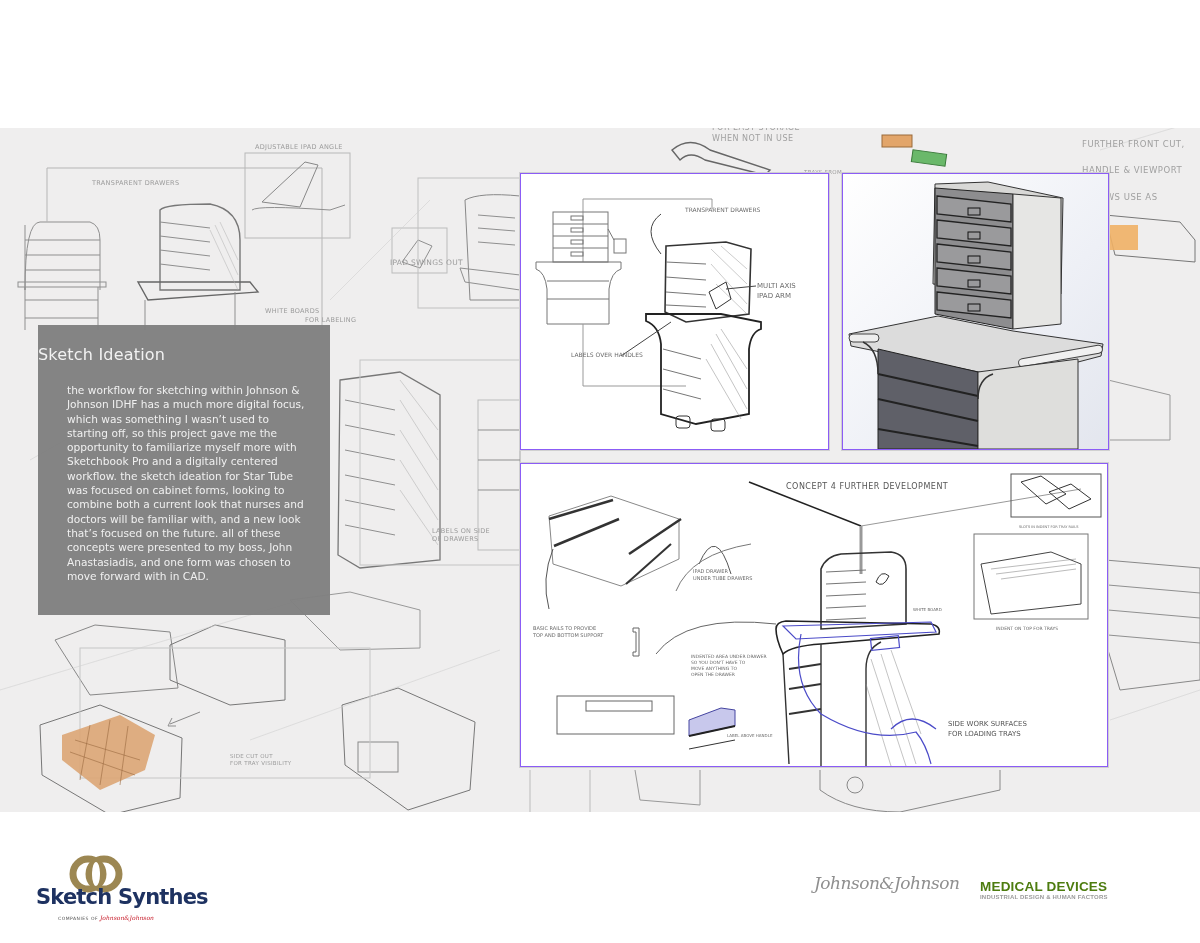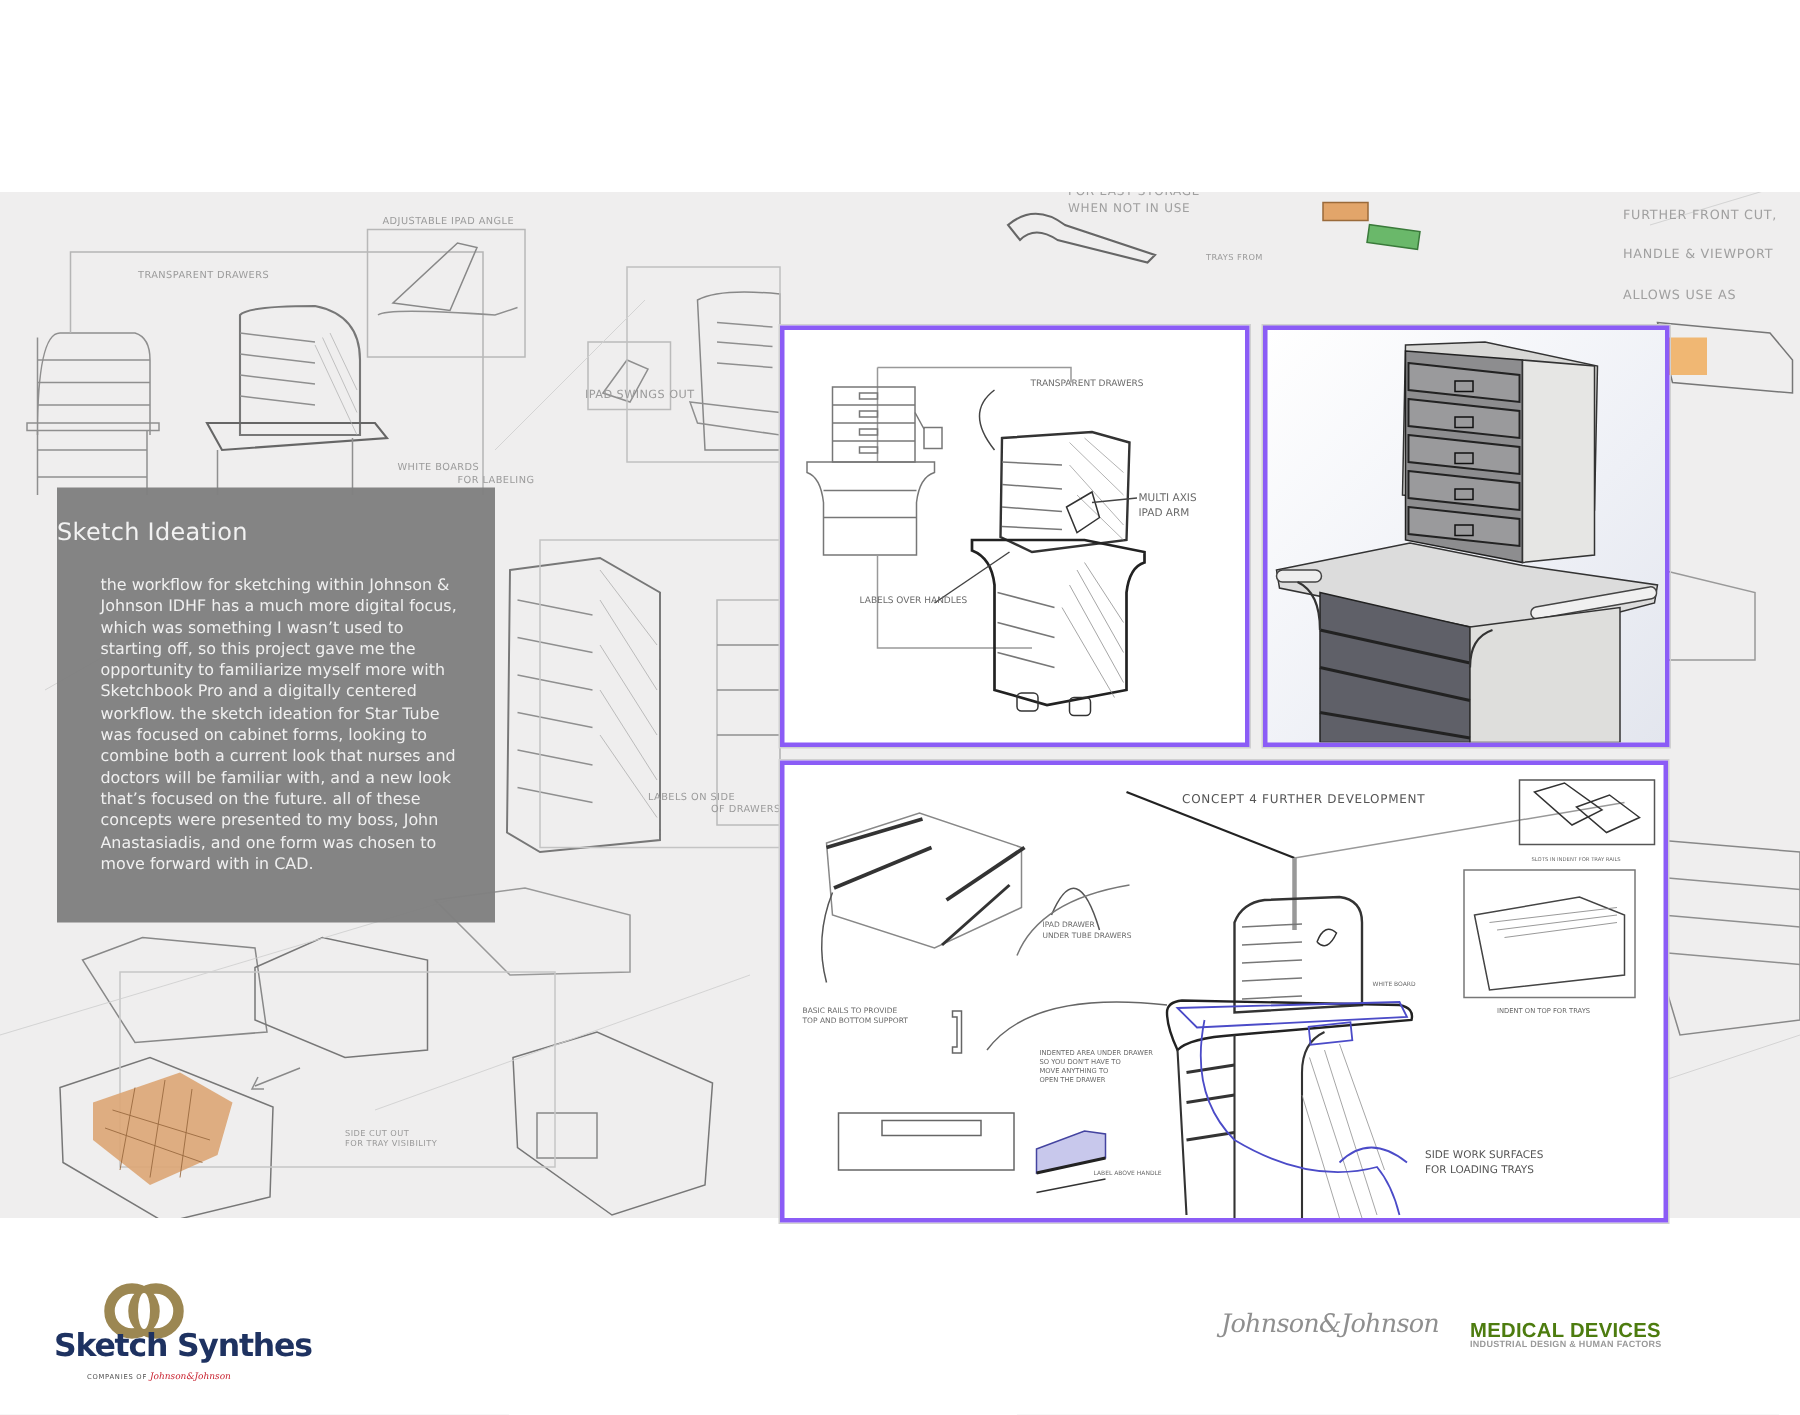--- a/index.html
+++ b/index.html
@@ -5,21 +5,21 @@
   html, body { margin:0; padding:0; }
   body { width:1200px; height:943px; background:#ffffff; position:relative; overflow:hidden;
          font-family:"DejaVu Sans", sans-serif; }
   .band { position:absolute; left:0; top:128px; width:1200px; height:684px; background:#efeeee; overflow:hidden; }
   .bg-sketch { position:absolute; left:0; top:0; }
   .ann { position:absolute; font-family:"DejaVu Sans", sans-serif; color:#9b9b9b; font-size:6.5px; letter-spacing:0.3px; line-height:9px; text-transform:uppercase; white-space:nowrap; }
   .ann-lg { position:absolute; font-family:"DejaVu Sans", sans-serif; color:#a0a0a0; font-size:8.5px; letter-spacing:0.5px; line-height:12px; white-space:nowrap; }
   .textbox { position:absolute; left:38px; top:325px; width:292px; height:290px; background:rgba(128,128,128,0.97); }
   .textbox h1 { margin:0; position:absolute; left:0; top:20px; width:100%; font-weight:normal; color:#f2f2f2; font-size:16px; letter-spacing:0.2px; }
   .textbox p { margin:0; position:absolute; left:29px; top:58px; width:245px; color:#f0f0f0; font-size:10.6px; line-height:14.3px; }
-  .panel { position:absolute; background:#ffffff; border:3px solid #8b5cf6; box-shadow:0 0 0 1px #d0d0d0; overflow:hidden;margin-top:44px; }
+  .panel { position:absolute; background:#ffffff; border:1px solid #8b5cf6; box-shadow:0 0 0 1px #d0d0d0; overflow:hidden; }
   .p-tl { left:520px; top:173px; width:307px; height:275px; }
   .p-tr { left:842px; top:173px; width:265px; height:275px; background:linear-gradient(135deg,#ffffff 0%,#eef0f6 60%,#e3e6ee 100%); }
   .p-b  { left:520px; top:463px; width:586px; height:302px; }
   .pl { position:absolute; font-family:"DejaVu Sans", sans-serif; color:#6a6a6a; white-space:nowrap; text-transform:uppercase; }
   .footer-logo { position:absolute; left:36px; top:845px; width:140px; height:80px; }
   .dps-title { position:absolute; left:36px; top:885px; font-family:"DejaVu Sans", sans-serif; font-weight:bold; font-size:21px; color:#1e3261; letter-spacing:-0.8px; }
   .dps-sub { position:absolute; left:58px; top:914px; font-size:4.5px; color:#555; letter-spacing:0.5px; }
   .dps-sub .jj { color:#c8202e; font-family:"DejaVu Serif", serif; font-style:italic; font-size:6px; letter-spacing:0; }
   .jj-script { position:absolute; left:814px; top:873px; font-family:"DejaVu Serif", serif; font-style:italic; color:#8f8f8f; font-size:17px; letter-spacing:-0.5px; }
   .md-title { position:absolute; left:980px; top:879px; font-family:"Liberation Sans", sans-serif; font-weight:bold; color:#4d7c0f; font-size:13.5px; letter-spacing:0.2px; }
@@ -137,21 +137,21 @@
         <line x1="128" y1="726" x2="120" y2="785"></line>
     </g>
   </svg>
 
   <span class="ann" style="left:255px;top:15px;">ADJUSTABLE IPAD ANGLE</span>
   <span class="ann" style="left:92px;top:51px;">TRANSPARENT DRAWERS</span>
   <span class="ann" style="left:265px;top:179px;">WHITE BOARDS</span>
   <span class="ann" style="left:265px;top:188px;padding-left:40px;">FOR LABELING</span>
   <span class="ann" style="left:390px;top:130px;font-size:7.5px;">IPAD SWINGS OUT</span>
   <span class="ann" style="left:432px;top:399px;">LABELS ON SIDE</span>
-  <span class="ann" style="left:432px;top:407px;margin-left:42px;">OF DRAWERS</span>
+  <span class="ann" style="left:432px;top:407px;">OF DRAWERS</span>
   <span class="ann" style="left:230px;top:624px;font-size:5.5px;">SIDE CUT OUT</span>
   <span class="ann" style="left:230px;top:631px;font-size:5.5px;">FOR TRAY VISIBILITY</span>
   <span class="ann-lg" style="left:712px;top:-6px;font-size:8px;">FOR EASY STORAGE</span>
   <span class="ann-lg" style="left:712px;top:5px;font-size:8px;">WHEN NOT IN USE</span>
   <span class="ann" style="left:804px;top:40px;font-size:5.5px;">TRAYS FROM</span>
   <span class="ann-lg" style="left:1082px;top:10px;">FURTHER FRONT CUT,</span>
   <span class="ann-lg" style="left:1082px;top:23px;margin-top:40px;">ALLOWS USE AS</span>
   <span class="ann-lg" style="left:1082px;top:36px;">HANDLE &amp; VIEWPORT</span>
 </div>
 

